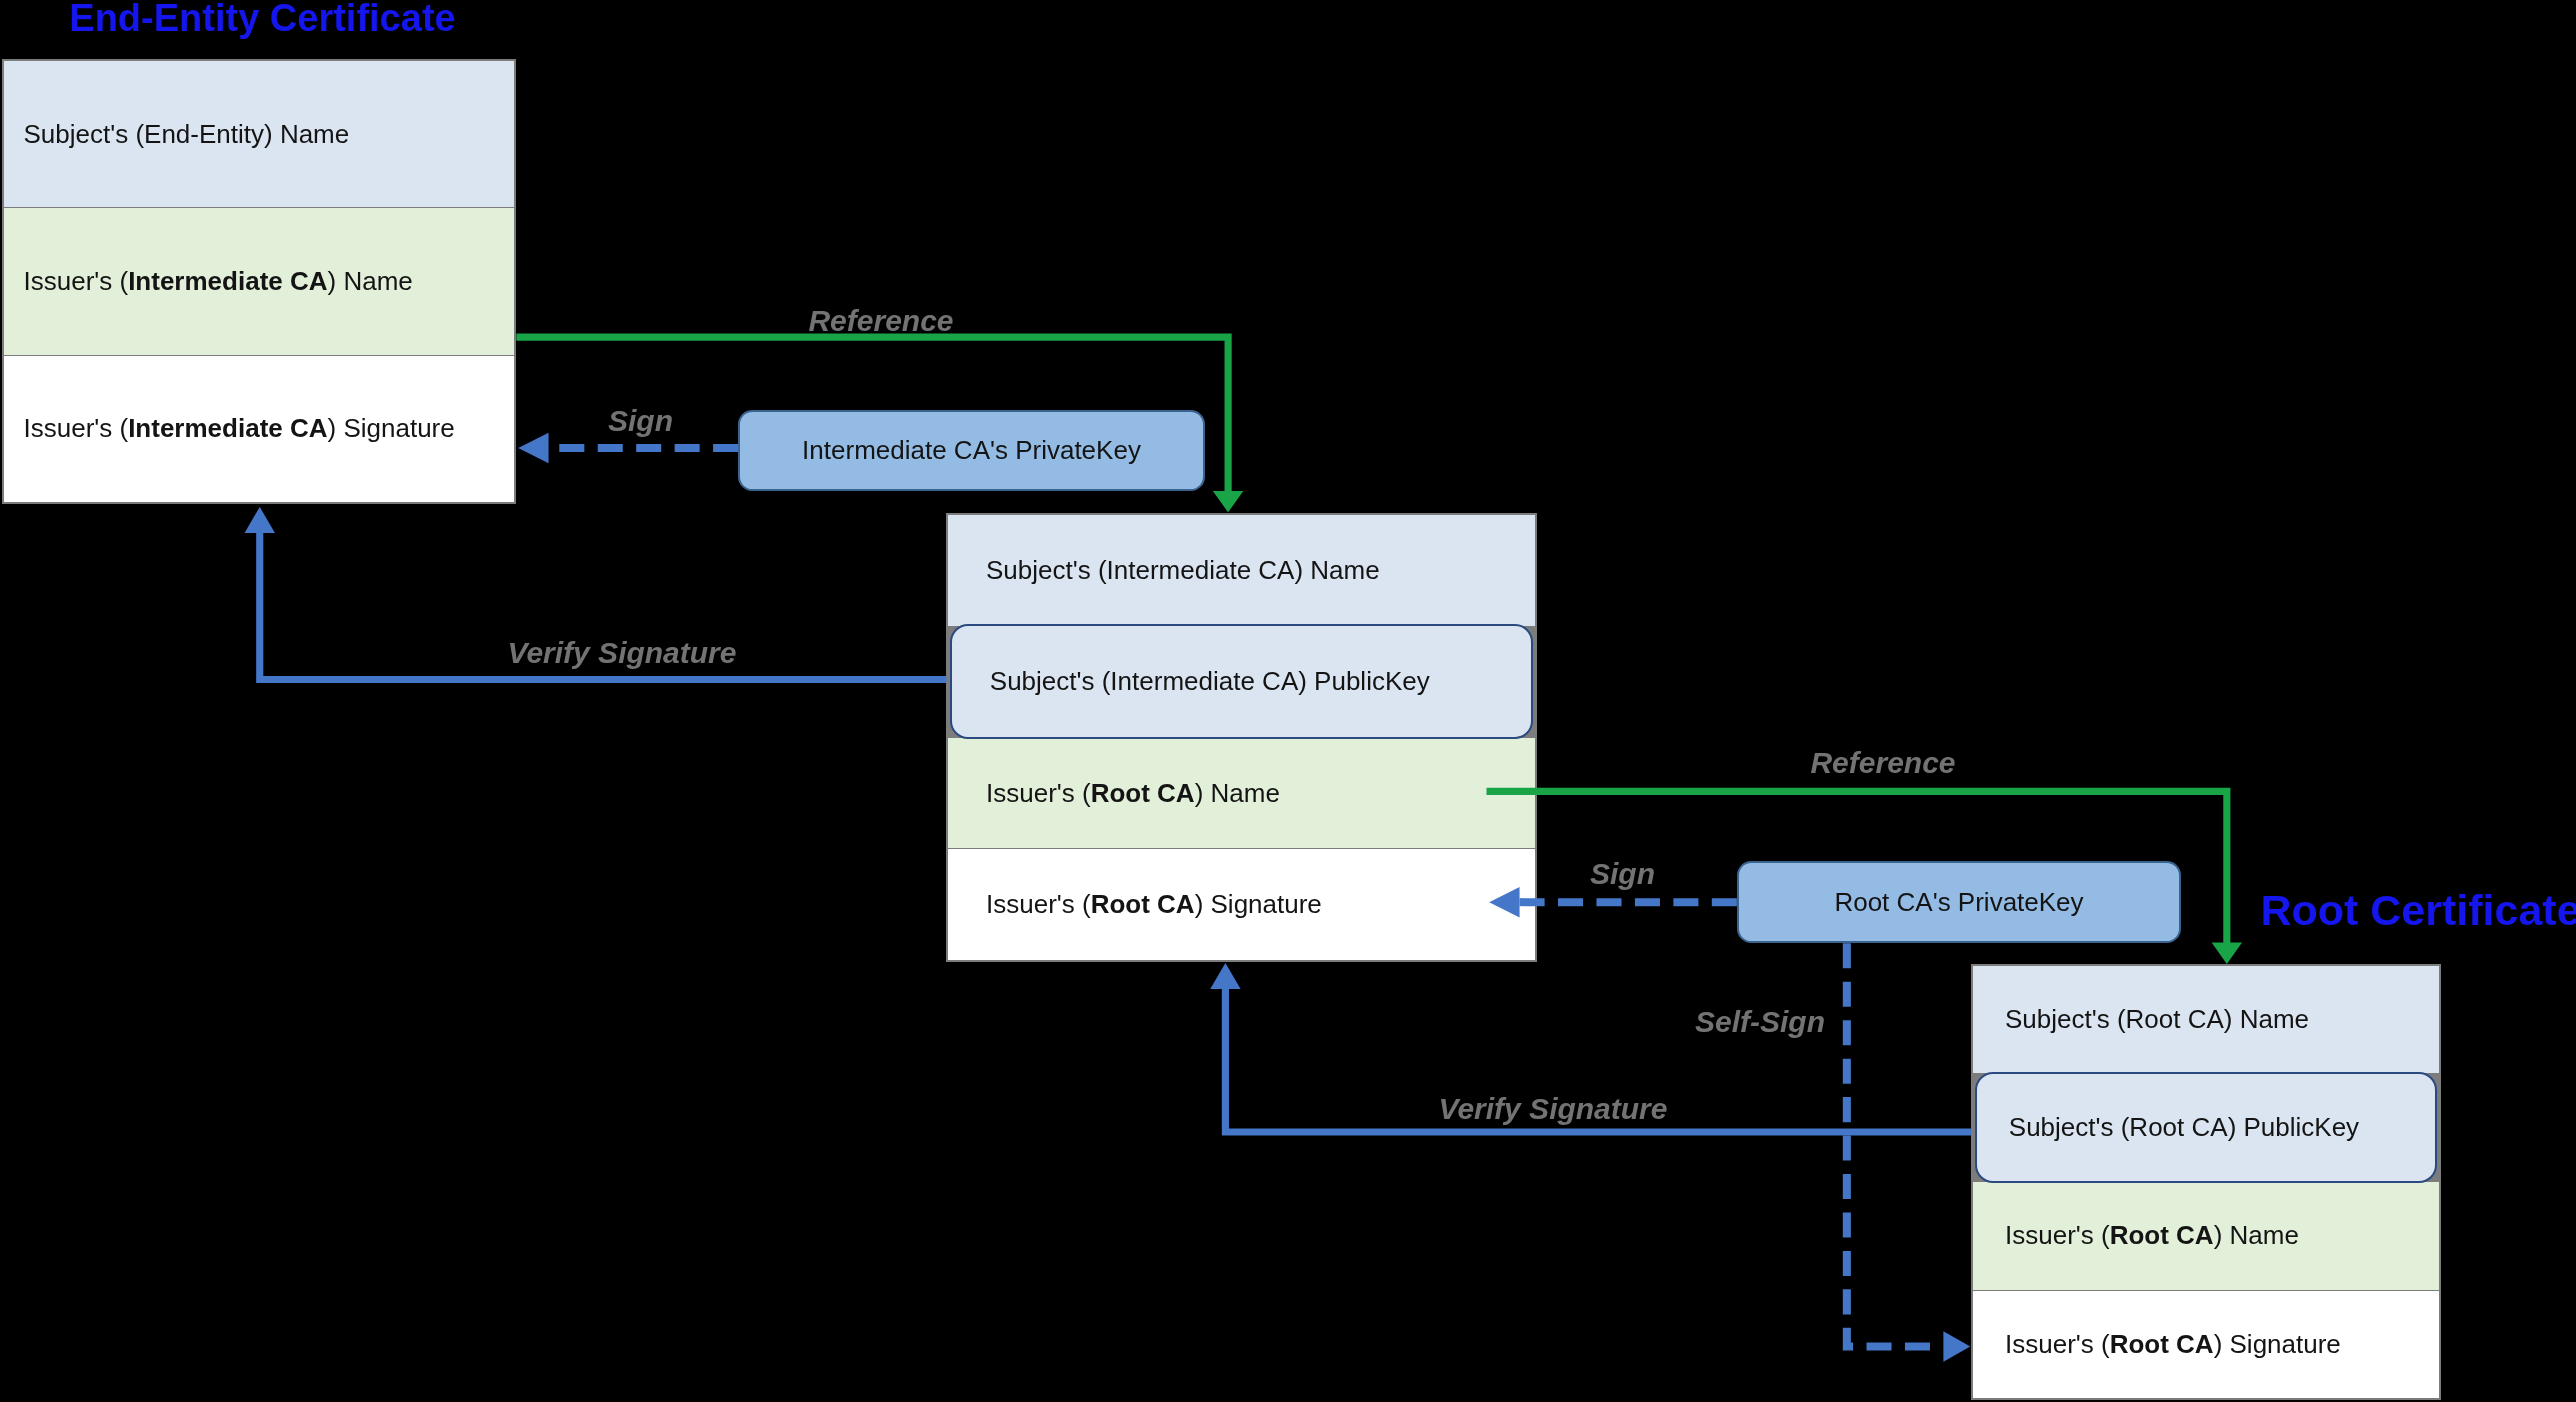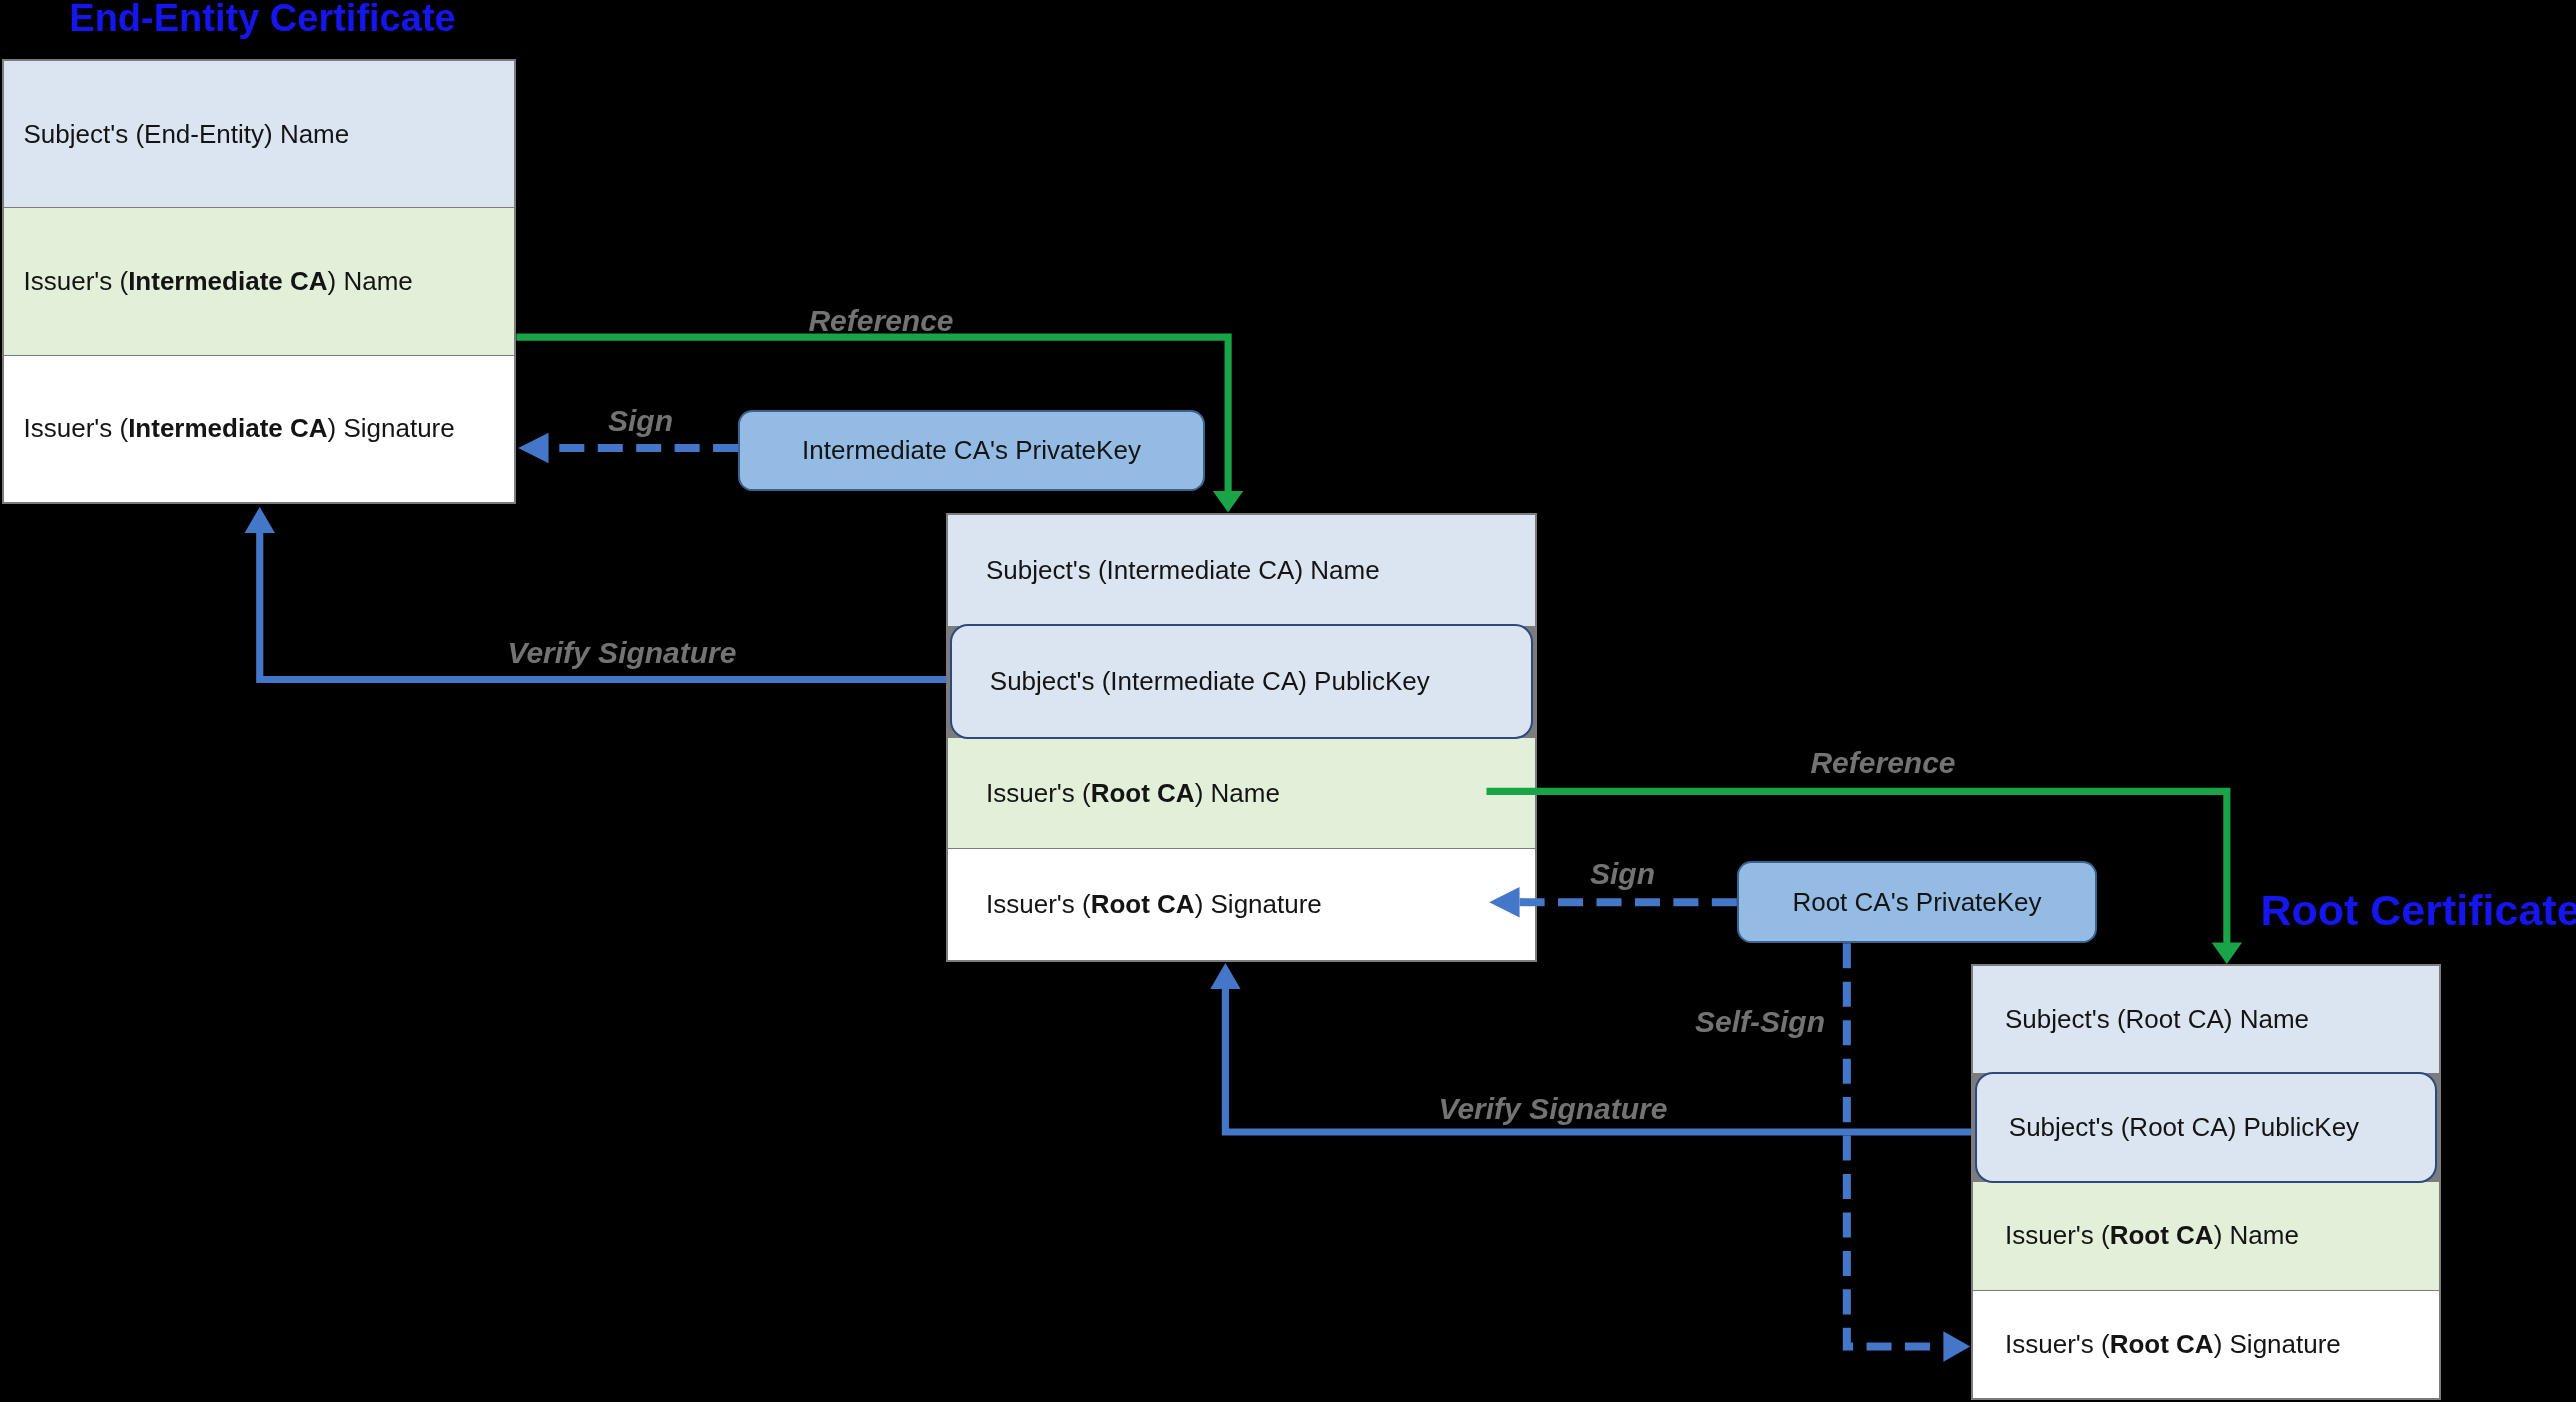--- a/index.html
+++ b/index.html
@@ -93,21 +93,21 @@
         <span>) Name</span>
       </div>
     <div class="row white">
         <span>Issuer's (</span>
         <b>Root CA</b>
         <span>) Signature</span>
       </div>
   </div>
 
   <div class="pk" style="left:738px;top:410px;width:467px;height:81px;">Intermediate CA's PrivateKey</div>
-  <div class="pk" style="left:1737px;top:861px;width:360px;height:82px;">Root CA's PrivateKey</div>
+  <div class="pk" style="left:1737px;top:861px;width:444px;height:82px;">Root CA's PrivateKey</div>
 
   <div class="rlabel" style="left:747px;top:303px;width:268px;">Reference</div>
   <div class="rlabel" style="left:551px;top:403px;width:179px;">Sign</div>
   <div class="rlabel" style="left:488px;top:635px;width:268px;">Verify Signature</div>
   <div class="rlabel" style="left:1749px;top:745px;width:268px;">Reference</div>
   <div class="rlabel" style="left:1533px;top:856px;width:179px;">Sign</div>
   <div class="rlabel" style="left:1419px;top:1091px;width:268px;">Verify Signature</div>
   <div class="rlabel" style="left:1626px;top:1004px;width:268px;">Self-Sign</div>
 
   <svg class="arrows" width="2576" height="1402" viewBox="0 0 2880 1568">

